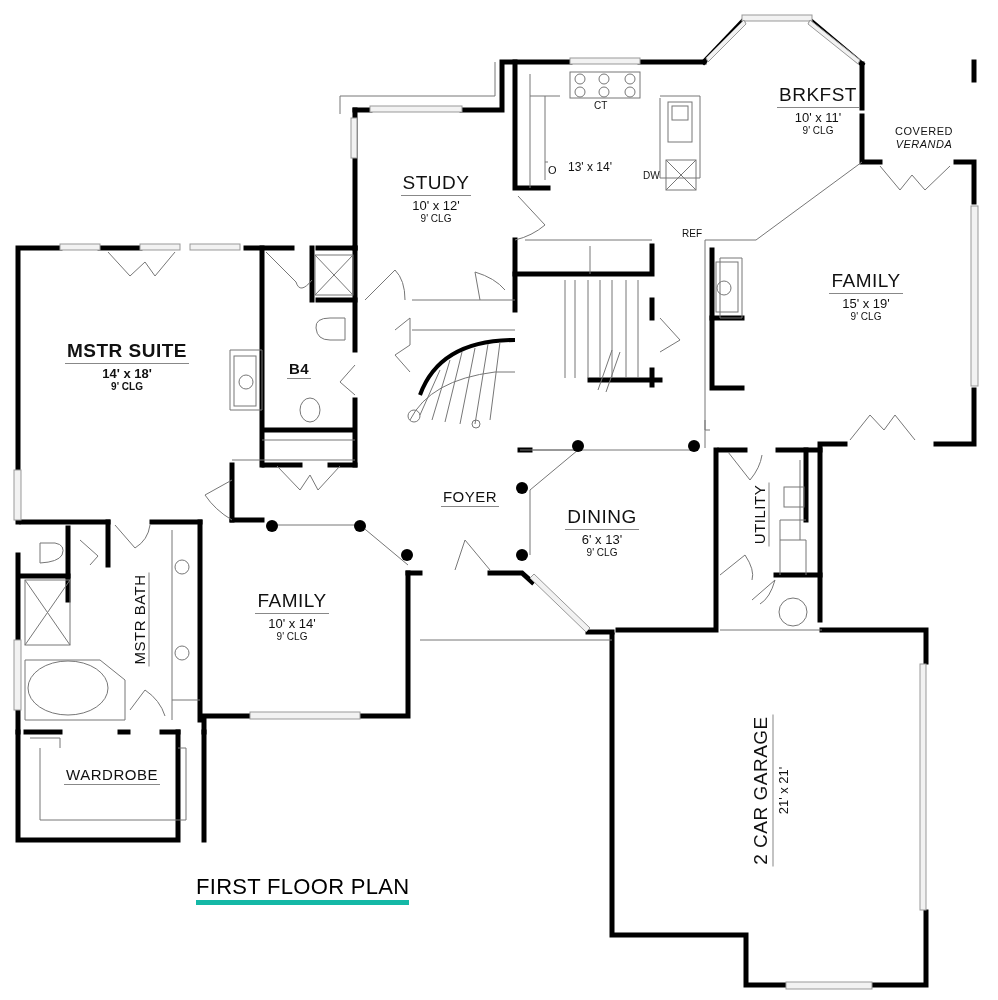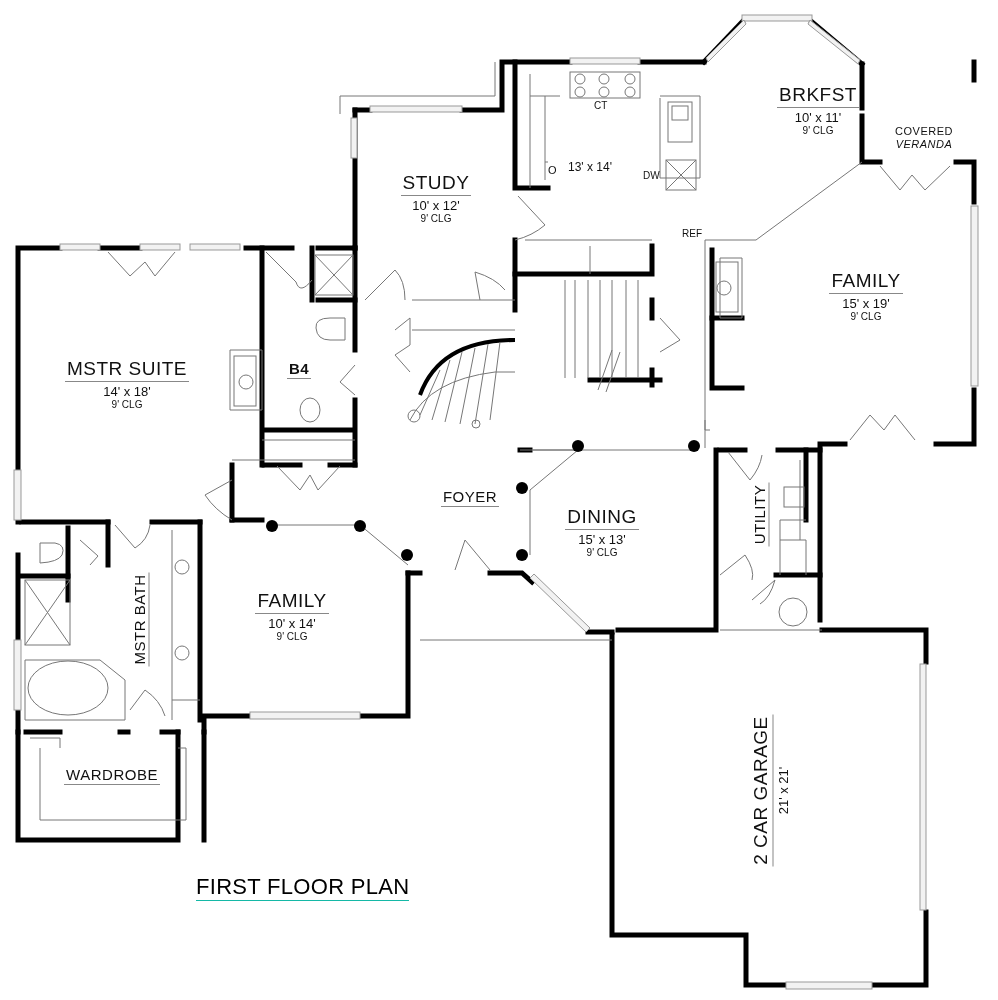--- a/index.html
+++ b/index.html
@@ -10,21 +10,21 @@
   .win{stroke:#999;stroke-width:1;fill:#f2f2f2;}
   .col{fill:#000;}
   .lbl{position:absolute;text-align:center;color:#111;white-space:nowrap;}
   .name{font-size:19px;letter-spacing:0.5px;border-bottom:1px solid #888;padding:0 2px 1px;display:inline-block;}
   .name.sm{font-size:15px;}
   .name.xs{font-size:11px;border-bottom:none;line-height:12px;}
   .dim{font-size:13px;display:block;margin-top:2px;}
   .clg{font-size:10px;display:block;}
   .fx{position:absolute;font-size:10px;color:#111;}
   .vert{transform:rotate(-90deg);transform-origin:center center;}
-  .title{position:absolute;left:196px;top:874px;font-size:22px;border-bottom:1px solid #14b8a6;letter-spacing:0.3px;}
+  .title{position:absolute;left:196px;top:874px;font-size:22px;border-bottom:5px solid #14b8a6;letter-spacing:0.3px;}
 </style>
 </head>
 <body>
 
 <svg width="998" height="1000" viewBox="0 0 998 1000">
 
   <g>
     <path class="w" d="M60 248 H18 V522"></path>
     <path class="w" d="M18 555 V732"></path>
     <path class="w" d="M246 248 H292"></path>
@@ -245,37 +245,37 @@
   <span class="dim">10' x 12'</span>
   <span class="clg">9' CLG</span>
 </div>
 
 <div class="lbl" style="left:806px;top:270px;width:120px;">
   <span class="name">FAMILY</span>
   <span class="dim">15' x 19'</span>
   <span class="clg">9' CLG</span>
 </div>
 
-<div class="lbl" style="left:42px;top:358px;width:170px;">
+<div class="lbl" style="left:42px;top:340px;width:170px;font-weight:bold;">
   <span class="name">MSTR SUITE</span>
   <span class="dim">14' x 18'</span>
   <span class="clg">9' CLG</span>
 </div>
 
 <div class="lbl" style="left:284px;top:360px;width:30px;font-weight:bold;">
   <span class="name sm">B4</span>
 </div>
 
 <div class="lbl" style="left:430px;top:488px;width:80px;">
   <span class="name sm">FOYER</span>
 </div>
 
 <div class="lbl" style="left:546px;top:506px;width:112px;">
   <span class="name">DINING</span>
-  <span class="dim">15' x 13'</span>
+  <span class="dim">6' x 13'</span>
   <span class="clg">9' CLG</span>
 </div>
 
 <div class="lbl vert" style="left:720px;top:505px;width:80px;">
   <span class="name sm">UTILITY</span>
 </div>
 
 <div class="lbl" style="left:232px;top:590px;width:120px;">
   <span class="name">FAMILY</span>
   <span class="dim">10' x 14'</span>

